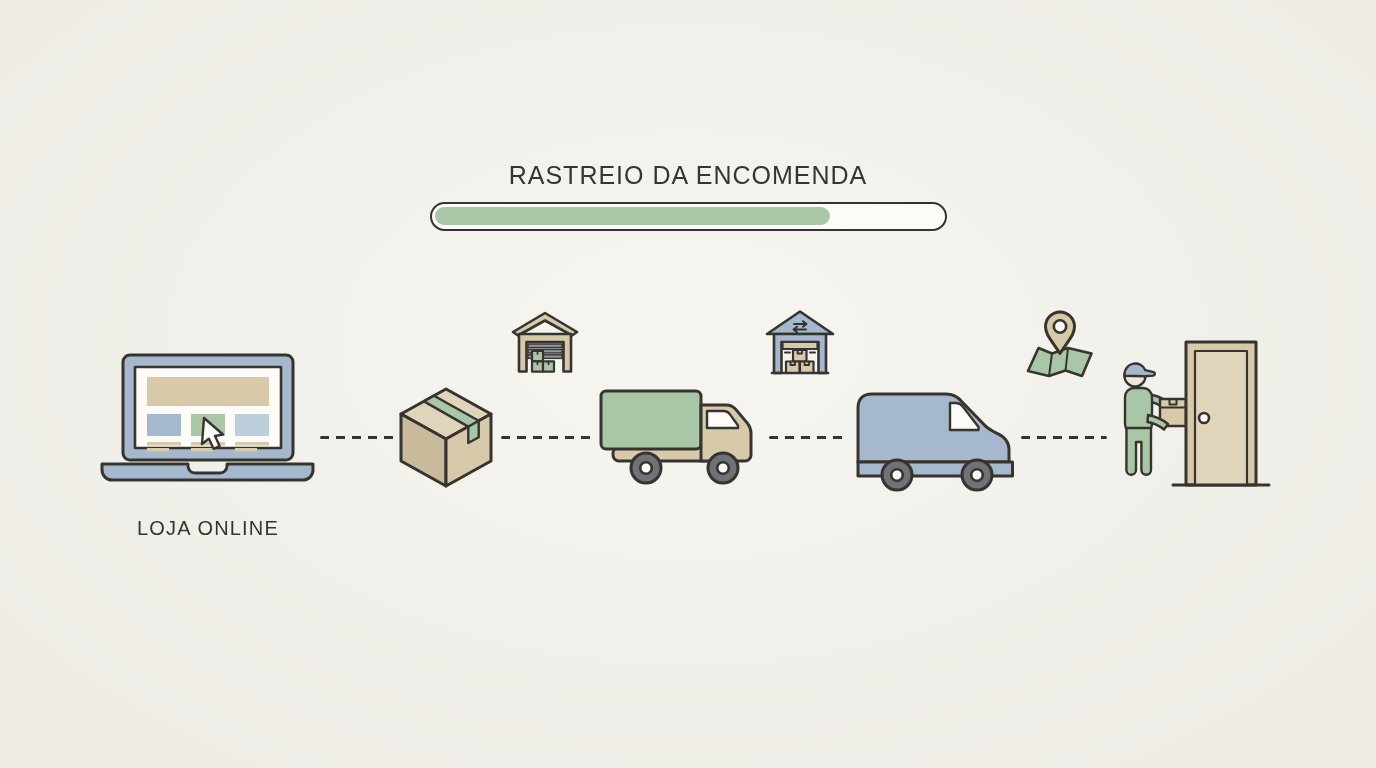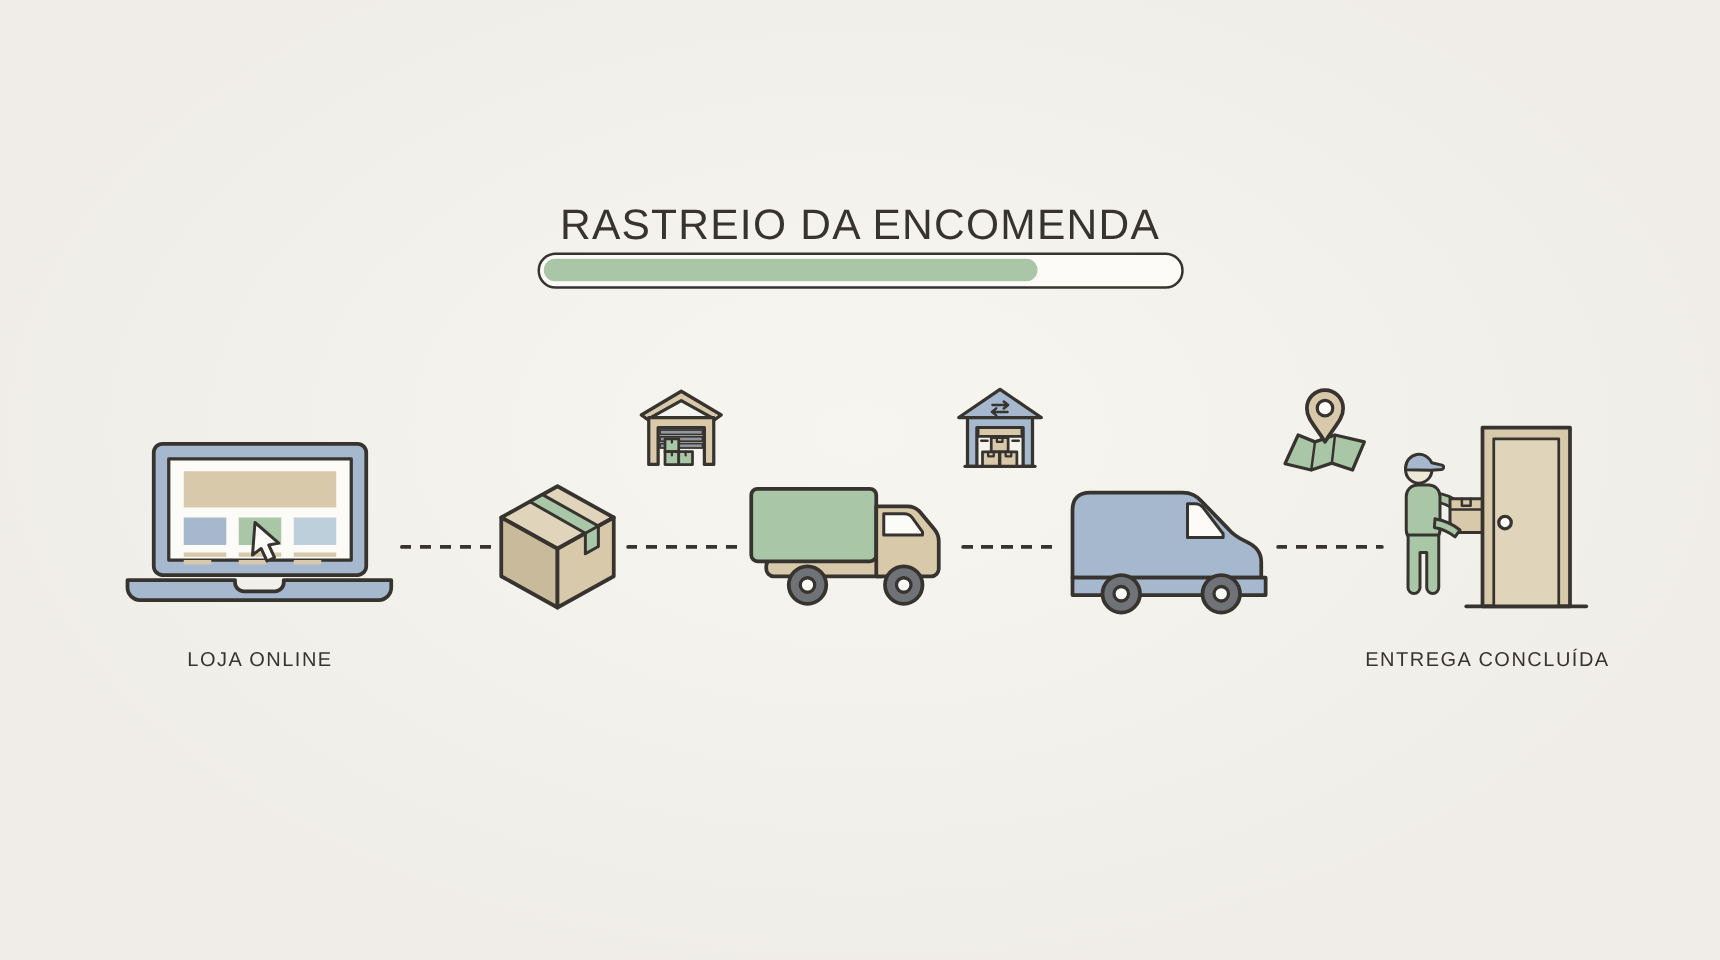--- a/index.html
+++ b/index.html
@@ -9,34 +9,34 @@
   }
   html,body{margin:0;padding:0;}
   body{background:var(--bg);font-family:"Liberation Sans","DejaVu Sans",sans-serif;}
   .canvas{
     position:relative;width:1376px;height:768px;overflow:hidden;
     background:var(--bg);
     background-image:radial-gradient(ellipse at 50% 45%, rgba(255,255,255,0.35), rgba(0,0,0,0.015) 85%);
   }
   .title{
     position:absolute;left:0;top:161px;width:100%;text-align:center;
-    font-size:34px;font-weight:500;letter-spacing:1px;color:var(--ink);margin:0;
+    font-size:25px;font-weight:500;letter-spacing:1px;color:var(--ink);margin:0;
   }
   .progress{
     position:absolute;left:430px;top:202px;width:517px;height:29px;
     background:var(--white);border:2.5px solid var(--ink);border-radius:16px;
     box-sizing:border-box;
   }
   .progress-fill{
     position:absolute;left:3px;top:3px;height:18px;width:77%;
     background:var(--green);border-radius:10px;
   }
   .stage-label{
     position:absolute;text-align:center;color:var(--ink);
-    font-size:16px;font-weight:500;letter-spacing:1.2px;line-height:31px;
+    font-size:20px;font-weight:500;letter-spacing:1.2px;line-height:31px;
   }
   #label-loja{left:83px;top:513px;width:250px;}
   #label-transito{left:555px;top:513px;width:250px;}
   #label-entrega{left:1090px;top:513px;width:200px;}
   .dash{
     position:absolute;top:436px;height:3px;border-radius:2px;
     background:repeating-linear-gradient(90deg,var(--ink) 0 9px,transparent 9px 16px);
   }
   #dash-1{left:320px;width:77px;}
   #dash-2{left:501px;width:90px;}
@@ -165,15 +165,14 @@
   </svg>
 
   <svg class="icon" style="left:1171px;top:339px" width="100" height="151" viewBox="0 0 100 151" stroke-width="3">
     <rect class="f-tan ot" x="15" y="3" width="70" height="143"></rect>
     <rect class="f-tanl ot" stroke-width="2.2" x="24" y="12" width="52" height="134"></rect>
     <circle class="f-white ot" stroke-width="2.6" cx="33" cy="79" r="5"></circle>
     <path class="f-none ot" d="M2 146 H98"></path>
   </svg>
 
   <div class="stage-label" id="label-loja">LOJA ONLINE</div>
-  <div class="stage-label" id="label-entrega">ENTREGA CONCLUÍDA</div>
 
 </div>
 
 </body></html>

